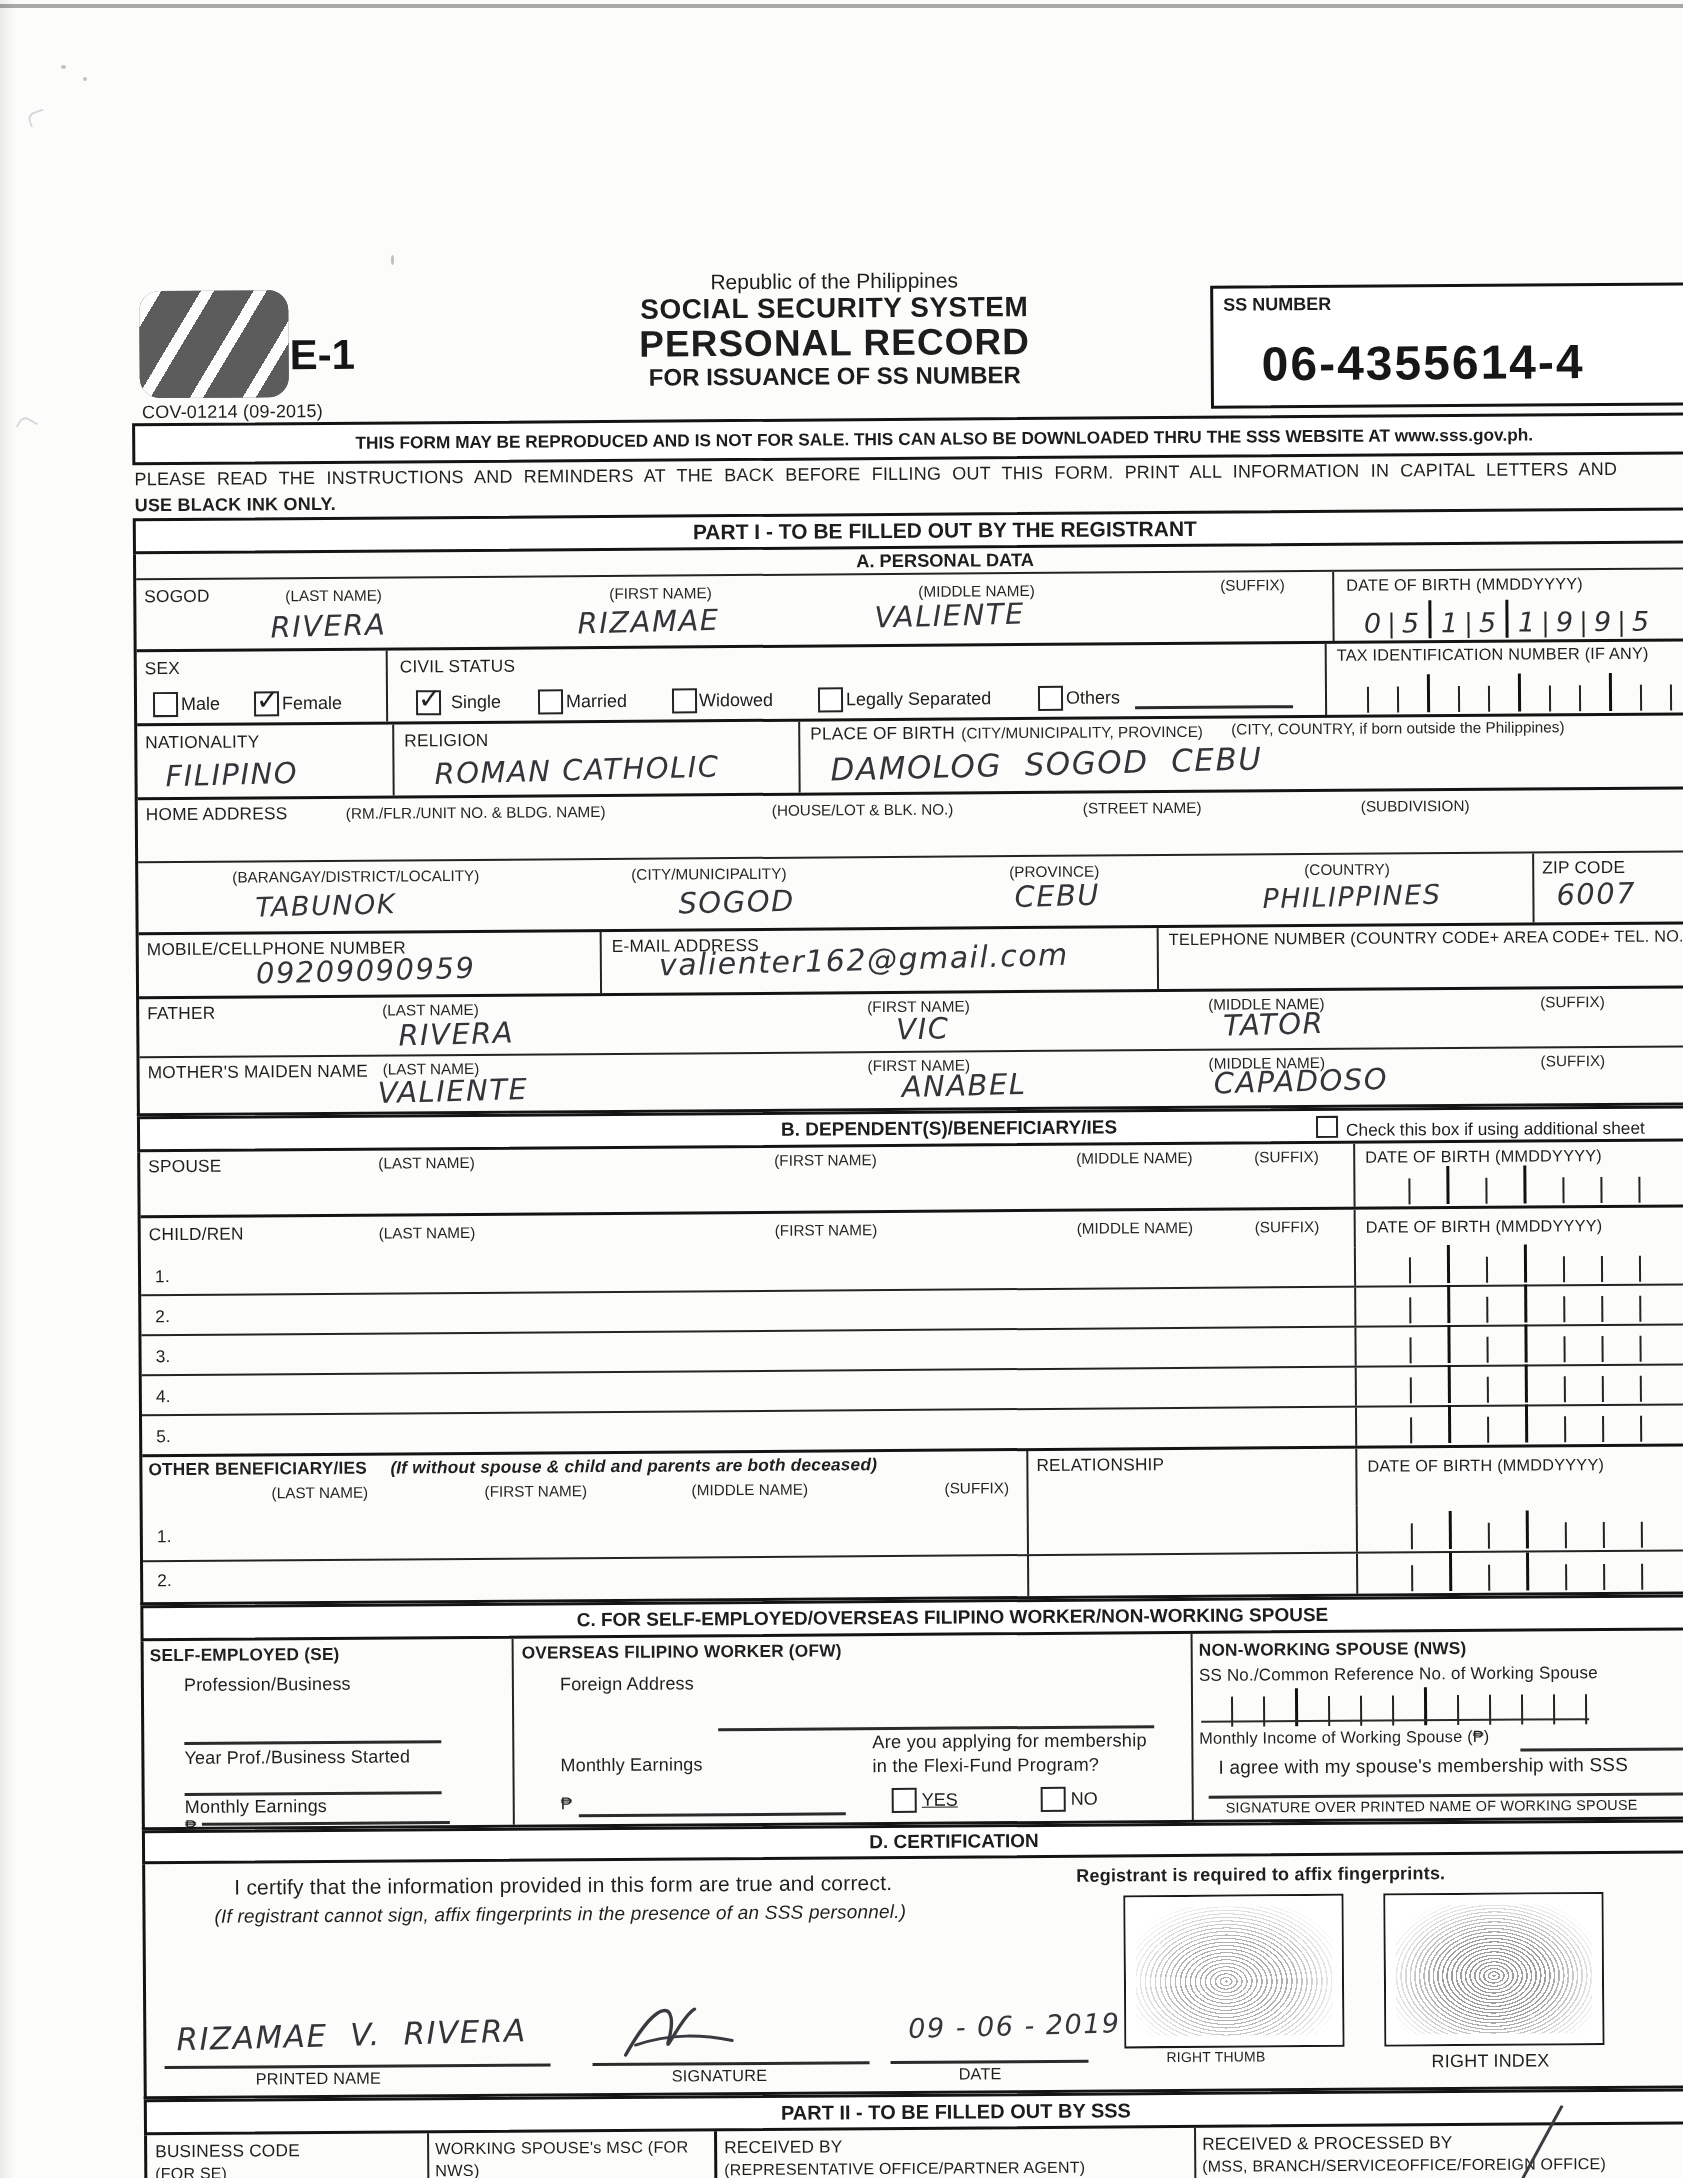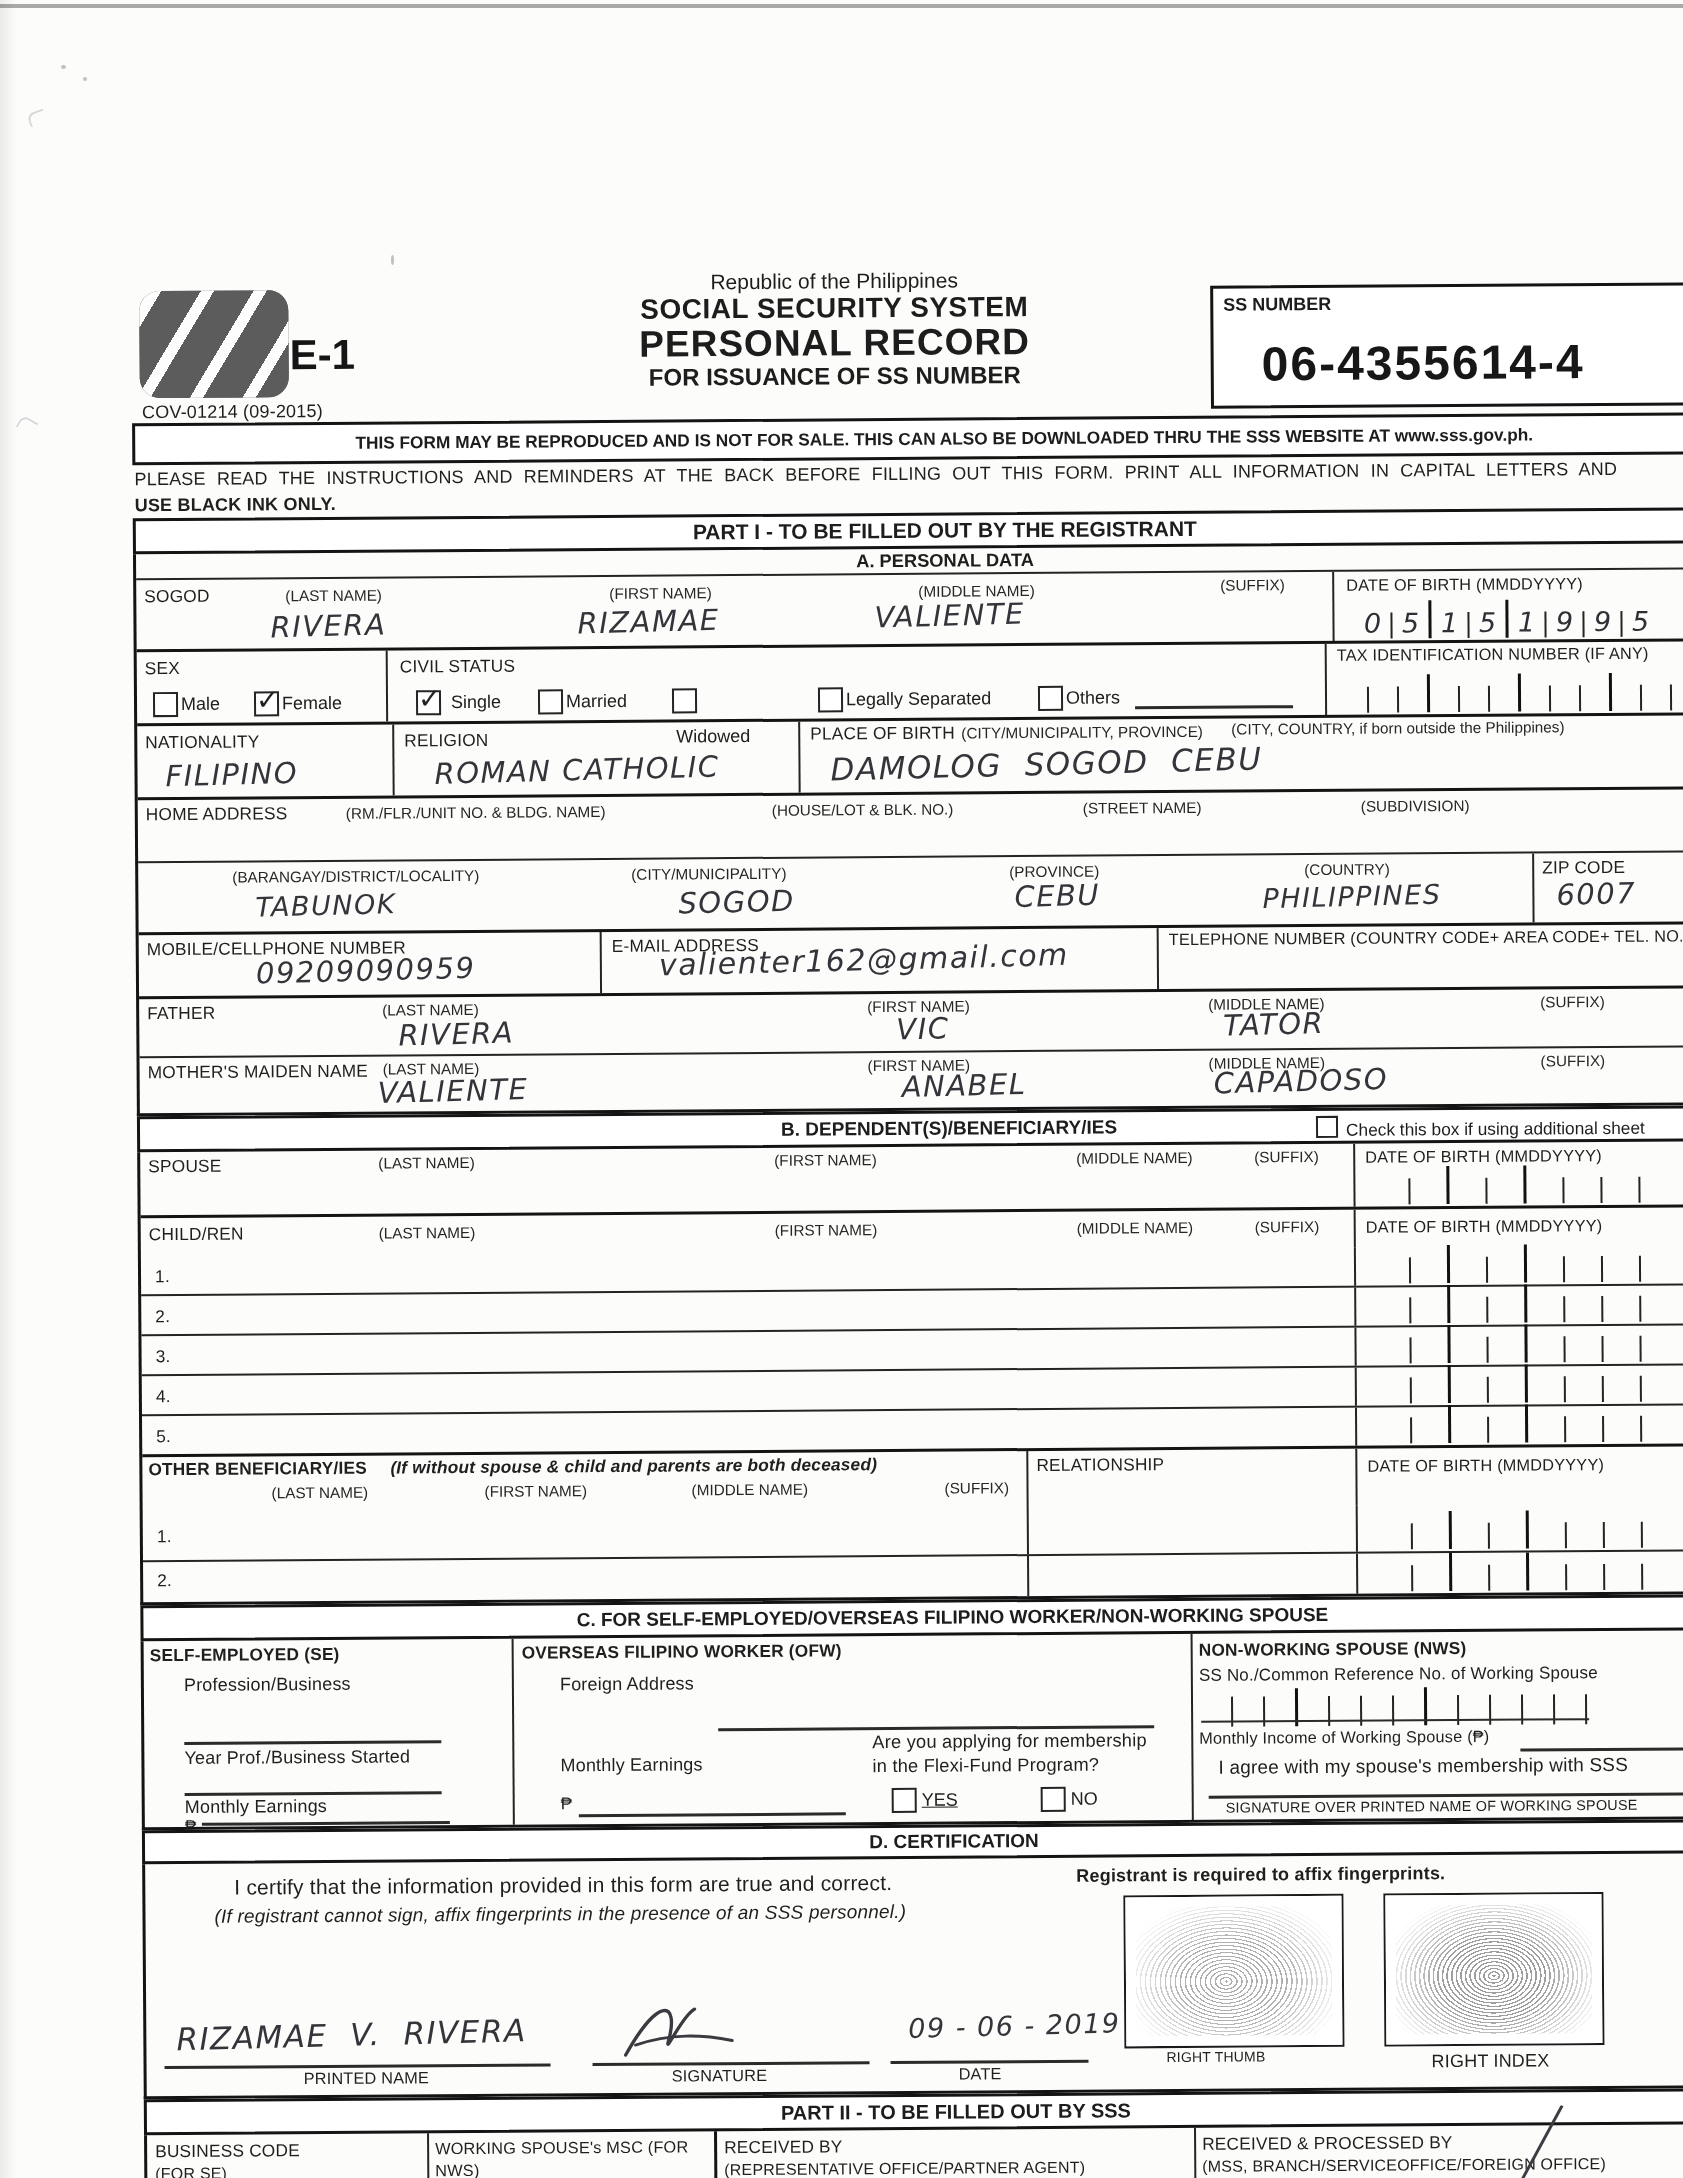--- a/index.html
+++ b/index.html
@@ -118,21 +118,21 @@
             <span class="tick">✓</span>
           </span>
         <span class="cblab" style="left:314px;top:42px;">Single</span>
         <span class="cb" style="left:401px;top:40px;">
             <span class="tick"></span>
           </span>
         <span class="cblab" style="left:429px;top:42px;">Married</span>
         <span class="cb" style="left:535px;top:40px;">
             <span class="tick"></span>
           </span>
-        <span class="cblab" style="left:539px;top:42px;margin-top:36px;">Widowed</span>
+        <span class="cblab" style="left:562px;top:42px;">Widowed</span>
         <span class="cb" style="left:681px;top:40px;">
             <span class="tick"></span>
           </span>
         <span class="cblab" style="left:709px;top:42px;">Legally Separated</span>
         <span class="cb" style="left:901px;top:40px;">
             <span class="tick"></span>
           </span>
         <span class="cblab" style="left:929px;top:42px;">Others</span>
         <span class="ul" style="left:998px;top:61px;width:158px;"></span>
         <div class="vline" style="left:1188px;"></div>
@@ -445,21 +445,21 @@
       </div>
       <span class="lbl" style="left:1020px;top:192px;font-size:14px;">RIGHT THUMB</span>
       <div class="fpbox" style="left:1238px;top:38px;width:216px;height:149px;">
         <div class="fpsmudge" style="background:repeating-radial-gradient(ellipse at 50% 55%, rgba(40,40,40,.45) 0 1.6px, rgba(255,255,255,0) 1.6px 4.6px);"></div>
         <div class="fpfade"></div>
       </div>
       <span class="lbl" style="left:1285px;top:196px;font-size:18px;">RIGHT INDEX</span>
 
       <span class="hw" style="left:30px;top:154px;font-size:31px;">RIZAMAE  V.  RIVERA</span>
       <span class="ul" style="left:18px;top:202px;width:386px;"></span>
-      <span class="lbl" style="left:109px;top:206px;font-size:16.3px;margin-left:48px;">PRINTED NAME</span>
+      <span class="lbl" style="left:109px;top:206px;font-size:16.3px;">PRINTED NAME</span>
 
       <svg style="position:absolute;left:465px;top:129px;" width="139" height="79" viewBox="0 0 140 80">
         <path d="M14 66 C 48 6, 68 12, 58 50 C 52 70, 70 28, 84 20" stroke="#3a3b40" stroke-width="3.4" fill="none" stroke-linecap="round"></path>
         <path d="M24 56 C 60 44, 92 46, 122 52" stroke="#3a3b40" stroke-width="3" fill="none" stroke-linecap="round"></path>
       </svg>
       <span class="ul" style="left:446px;top:202px;width:277px;"></span>
       <span class="lbl" style="left:525px;top:206px;font-size:16.3px;">SIGNATURE</span>
 
       <span class="hw" style="left:762px;top:152px;font-size:27px;">09 - 06 - 2019</span>
       <span class="ul" style="left:744px;top:202px;width:198px;"></span>

